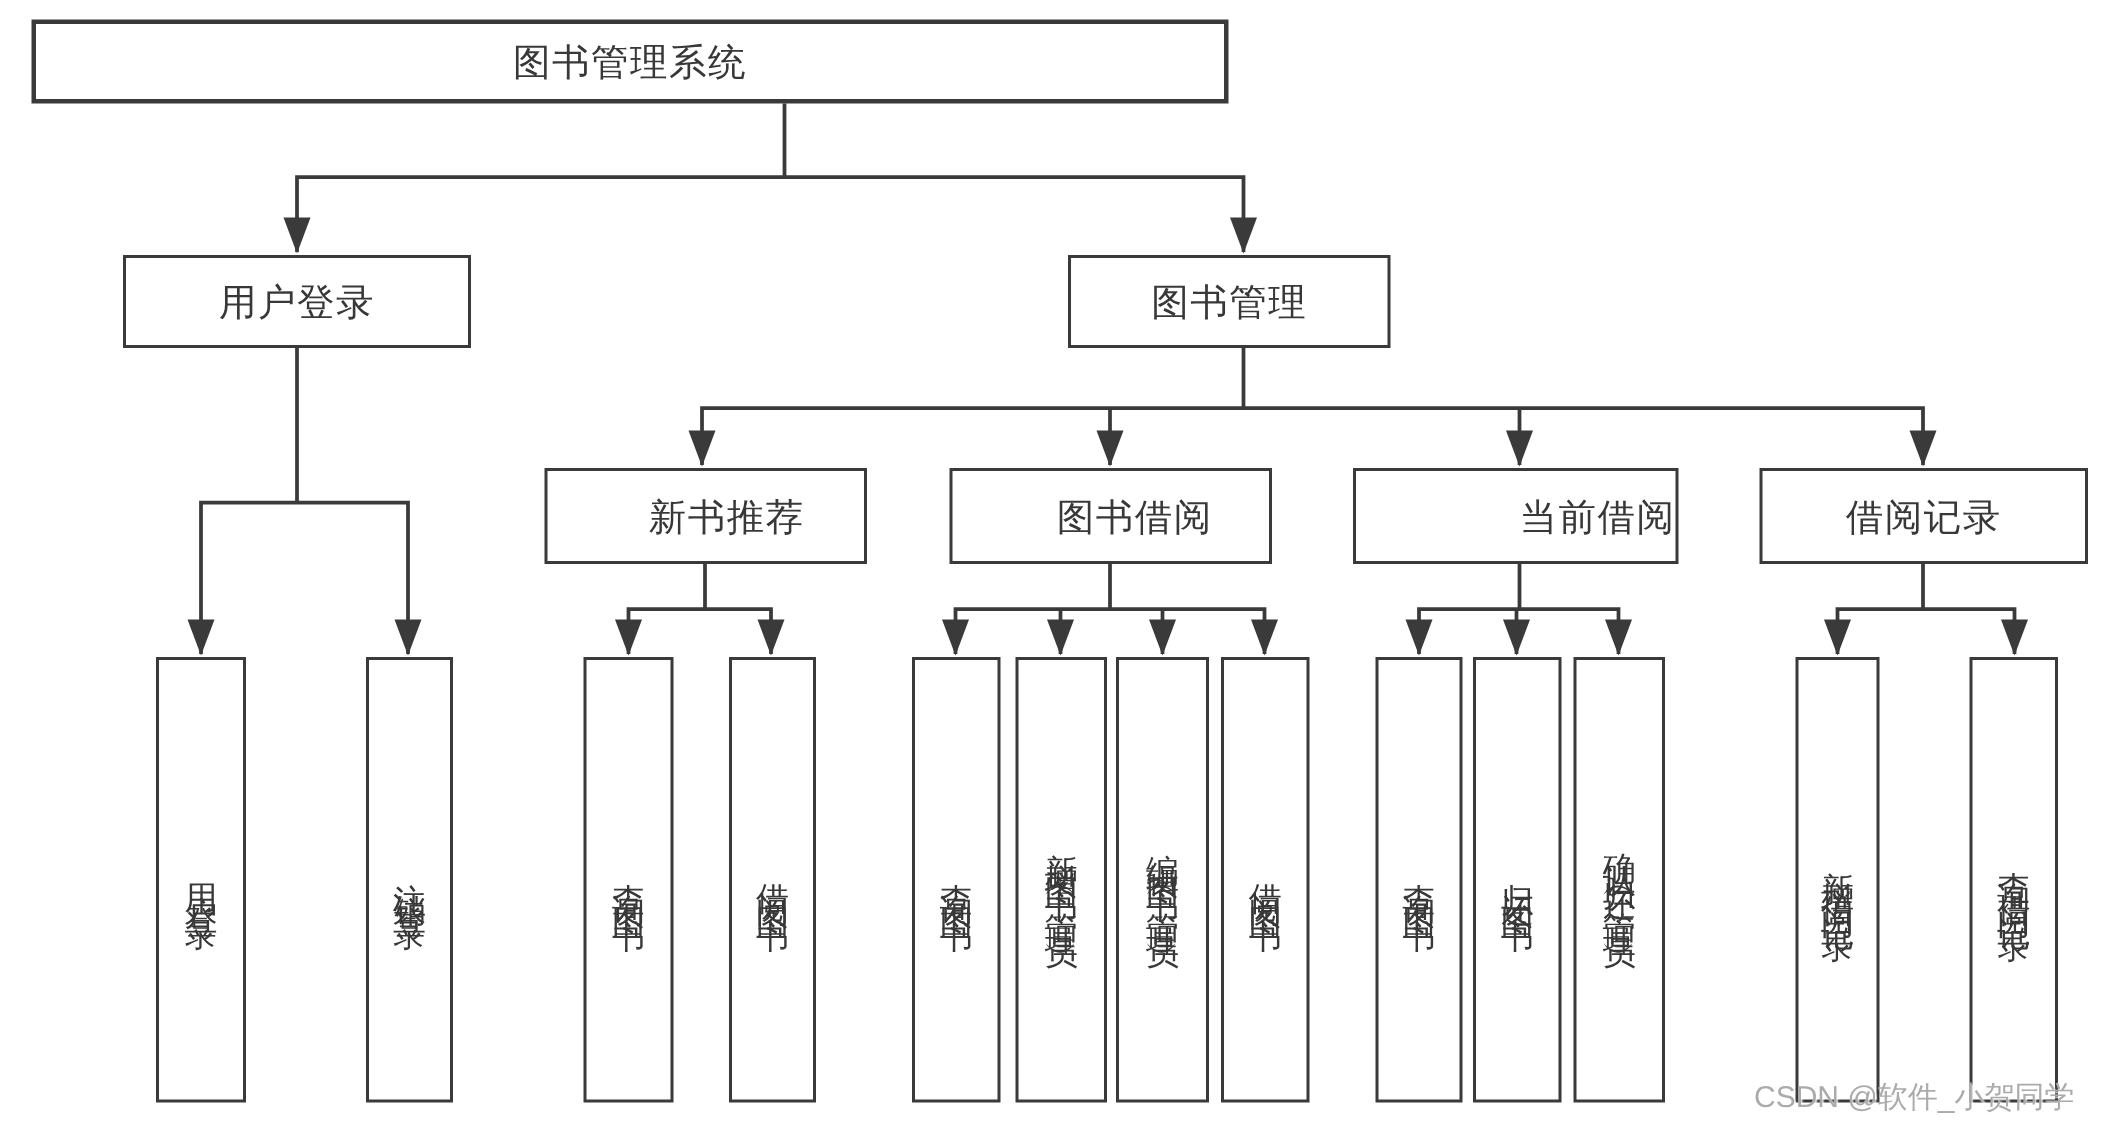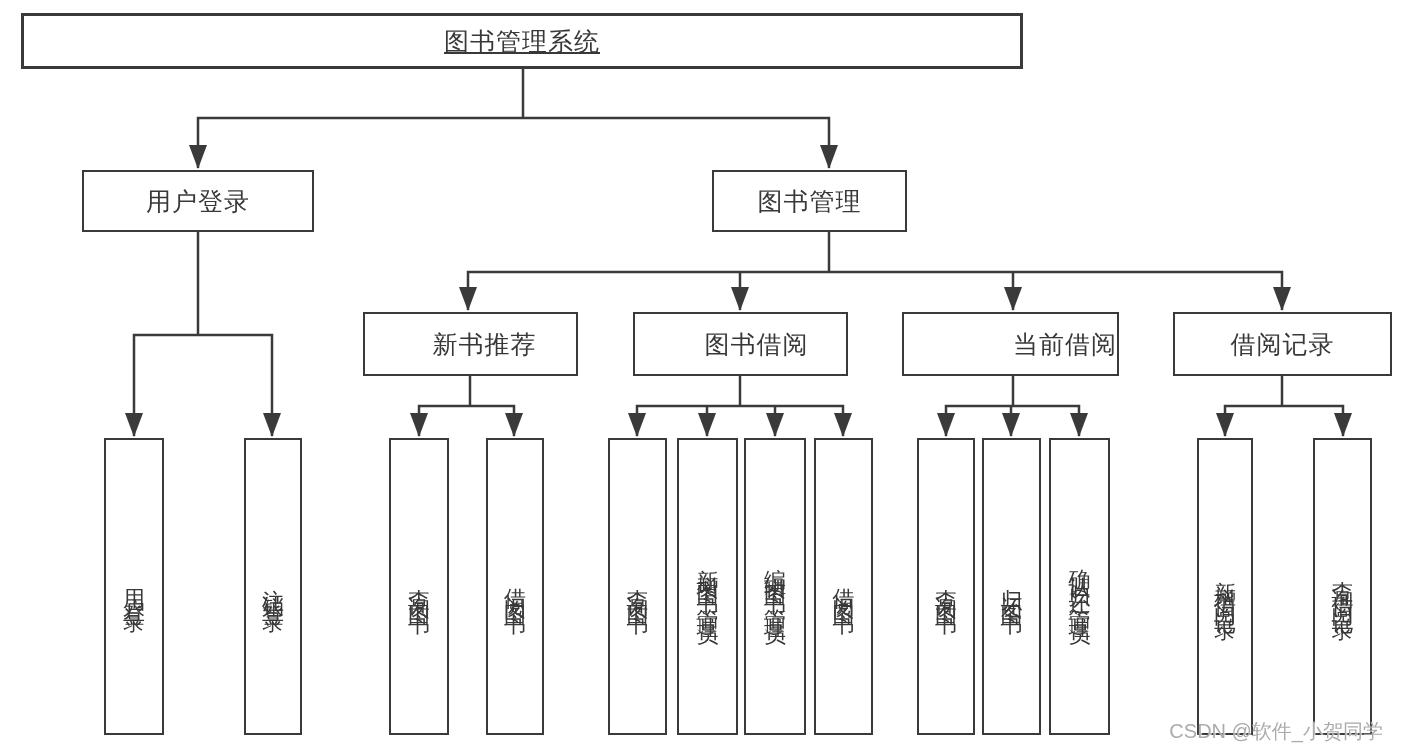--- a/index.html
+++ b/index.html
@@ -97,28 +97,28 @@
       <polygon points="766,413 784,413 775,437"></polygon>
       <polygon points="834,413 852,413 843,437"></polygon>
       <polygon points="937,413 955,413 946,437"></polygon>
       <polygon points="1002,413 1020,413 1011,437"></polygon>
       <polygon points="1070,413 1088,413 1079,437"></polygon>
       <polygon points="1216,413 1234,413 1225,437"></polygon>
       <polygon points="1334,413 1352,413 1343,437"></polygon>
     </g>
   </svg>
 
-  <div class="box hbox root-box" style="left:21px; top:13px; width:1002px; height:56px;text-decoration:underline;">
+  <div class="box hbox root-box" style="left:21px; top:13px; width:798px; height:56px;">
     <span>图书管理系统</span>
   </div>
 
   <div class="box hbox" style="left:82px; top:170px; width:232px; height:62px;">
     <span>用户登录</span>
   </div>
-  <div class="box hbox" style="left:712px; top:170px; width:195px; height:62px;">
+  <div class="box hbox" style="left:712px; top:170px; width:215px; height:62px;">
     <span>图书管理</span>
   </div>
 
   <div class="box hbox" style="left:363px; top:312px; width:215px; height:64px;padding-left:28px;">
     <span>新书推荐</span>
   </div>
   <div class="box hbox" style="left:633px; top:312px; width:215px; height:64px;padding-left:32px;">
     <span>图书借阅</span>
   </div>
   <div class="box hbox" style="left:902px; top:312px; width:217px; height:64px;justify-content:flex-end;">

